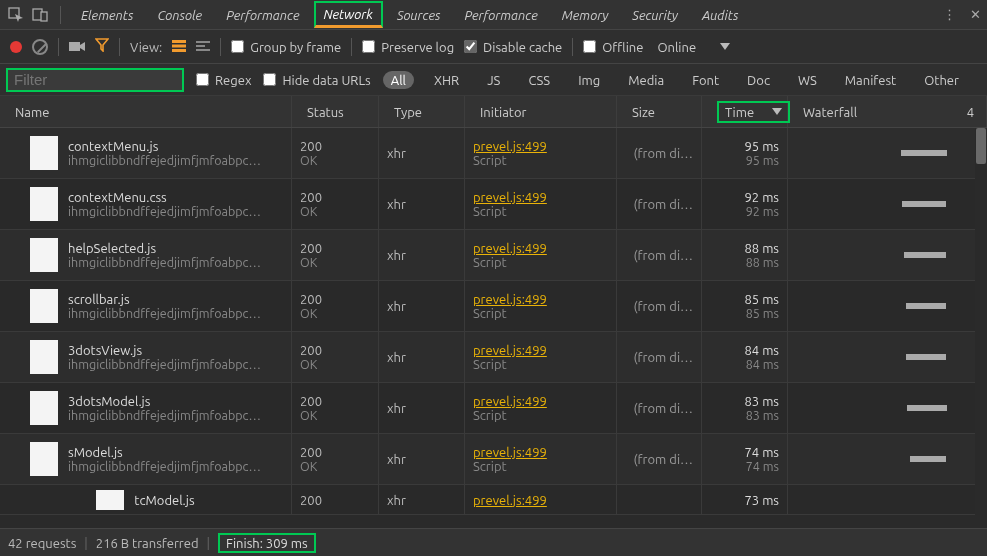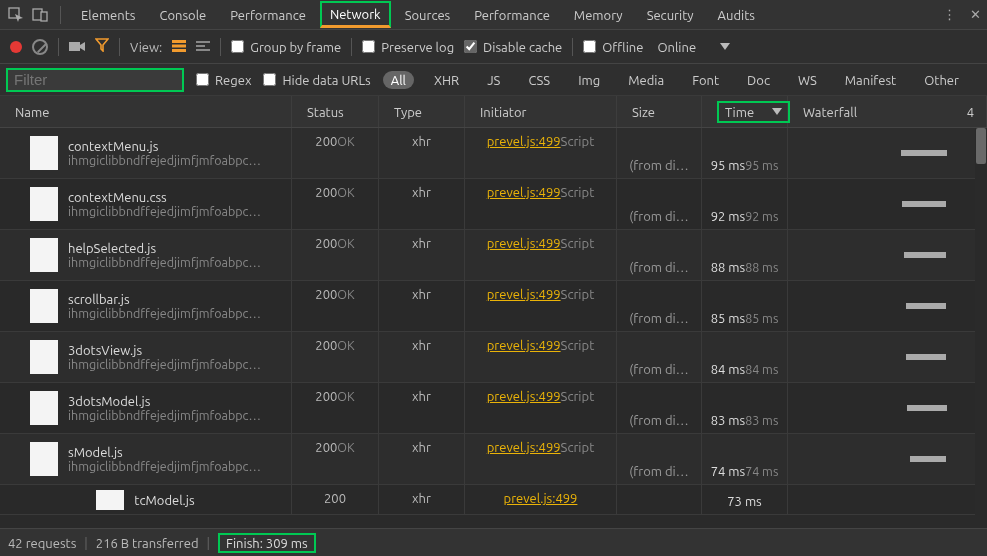--- a/index.html
+++ b/index.html
@@ -18,21 +18,21 @@
     display: flex;
     align-items: center;
     height: 30px;
     background: #333;
     border-bottom: 1px solid #444;
     padding: 0 6px;
     gap: 4px;
   }
   .top-icon { width: 20px; height:20px; display:flex; align-items:center; justify-content:center; color:#aaa; }
   .top-sep { width:1px; height:18px; background:#555; margin:0 6px; }
-  .tab { padding: 6px 10px; color:#ccc; cursor:pointer; }
+  .tab { padding: 6px 10px; color:#ccc; cursor:pointer;font-style:italic; }
   .tab.active { border-bottom: 3px solid #f29b2e; border-top:2px solid #00c853; border-left:2px solid #00c853; border-right:2px solid #00c853; padding:4px 8px; color:#fff; }
   .top-right { margin-left:auto; display:flex; align-items:center; gap:14px; color:#aaa; }
   .toolbar {
     display:flex; align-items:center; height:34px; background:#2f2f2f; border-bottom:1px solid #444;
     padding:0 10px; gap:10px;
   }
   .rec-dot { width:12px; height:12px; border-radius:50%; background:#e53935; }
   .no-sign { width:16px;height:16px;border:2px solid #888;border-radius:50%; position:relative; }
   .no-sign::after { content:""; position:absolute; left:2px; top:6px; width:12px; height:2px; background:#888; transform:rotate(-45deg);}
   .tsep { width:1px; height:18px; background:#555; }
@@ -65,21 +65,21 @@
   .col-init { width:152px; }
   .col-size { width:85px; }
   .col-time { width:86px; justify-content:space-between; }
   .col-waterfall { flex:1; justify-content:space-between; padding-right:12px; }
   .time-box { border:2px solid #00c853; padding:2px 6px; display:flex; align-items:center; gap:18px; }
   .tri-down { width:0;height:0;border-left:5px solid transparent;border-right:5px solid transparent;border-top:7px solid #bbb;}
   .rows { flex:1; overflow:hidden; position:relative; }
   .row { display:flex; height:51px; border-bottom:1px solid #3a3a3a; }
   .row:nth-child(odd) { background:#2d2d2d; }
   .row:nth-child(even) { background:#292929; }
-  .cell { padding:6px 8px; border-right:1px solid #3a3a3a; display:flex; flex-direction:row; justify-content:center; overflow:hidden; }
+  .cell { padding:6px 8px; border-right:1px solid #3a3a3a; display:flex; flex-direction:column; justify-content:center; overflow:hidden; }
   .cell-name { width:292px; flex-direction:row; align-items:center; gap:10px; }
   .file-icon { width:28px; height:34px; background:#f4f4f4; flex-shrink:0; }
   .fn-block { overflow:hidden; }
   .fn { color:#ddd; white-space:nowrap; overflow:hidden; text-overflow:ellipsis; }
   .fpath { color:#888; white-space:nowrap; overflow:hidden; text-overflow:ellipsis; font-size:12.5px;}
   .cell-status { width:87px; color:#bbb; }
   .cell-type { width:86px; color:#bbb; }
   .cell-init { width:152px; }
   .init-link { color:#eab308; text-decoration:underline; }
   .init-sub { color:#888; }

